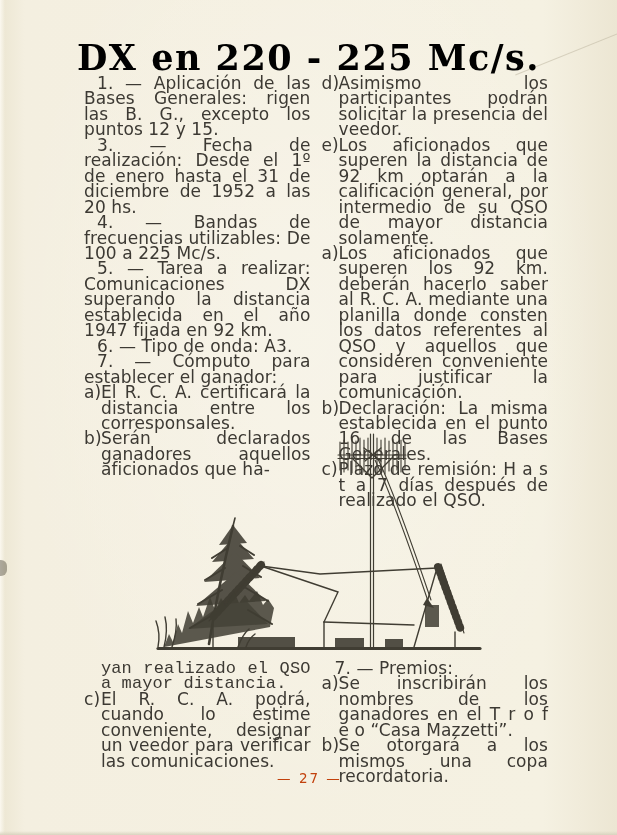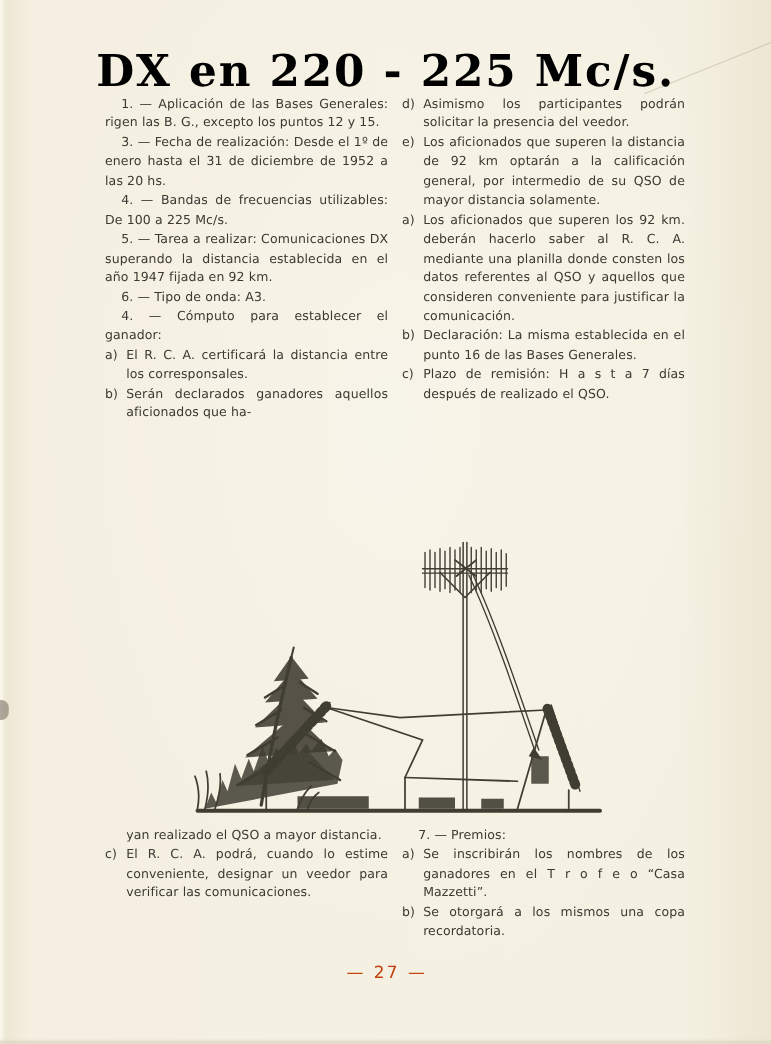--- a/index.html
+++ b/index.html
@@ -21,27 +21,27 @@
   .crease{position:absolute;top:52px;right:-14px;width:120px;height:1px;background:#b9b29c;
     opacity:.5;transform:rotate(-22deg);}
   .page-title{
     position:absolute;top:14px;left:0;width:100%;text-align:center;
     font-family:"DejaVu Serif","Liberation Serif",serif;
     font-size:35px;letter-spacing:1.5px;color:#000000;
   }
   .cols{position:absolute;left:84px;width:464px;display:flex;gap:11px;}
   .cols-top{top:76px;}
   .cols-bottom{top:661px;}
-  .col{width:227px;font-size:10px;line-height:15.45px;text-align:justify;
+  .col{width:227px;font-size:17px;line-height:15.45px;text-align:justify;
     letter-spacing:.1px;}
   .para{margin:0;}
   .p-num{text-indent:13px;}
   .p-let{position:relative;padding-left:17px;}
   .p-let .marker{position:absolute;left:0;top:0;}
-  .p-cont{padding-left:17px;}
+  .p-cont{padding-left:17px;font-family:Liberation Mono, monospace;}
   .illustration{position:absolute;left:88px;top:428px;}
   .page-number{position:absolute;top:770px;left:1px;width:100%;text-align:center;
     font-size:13.5px;letter-spacing:2px;color:#c2410c;}
   svg .ink{stroke:#403d33;fill:none;stroke-linecap:round;}
   svg .fill-ink{fill:#403d33;stroke:none;}
 </style>
 </head>
 <body>
 
 <div class="paper-edge-left"></div>
@@ -51,21 +51,21 @@
 
 <h1 class="page-title">DX en 220 - 225 Mc/s.</h1>
 
 <div class="cols cols-top">
   <div class="col">
       <div class="para p-num"><span>1. — Aplicación de las Bases Generales: rigen las B. G., excepto los puntos 12 y 15.</span></div>
       <div class="para p-num"><span>3. — Fecha de realización: Desde el 1º de enero hasta el 31 de diciembre de 1952 a las 20 hs.</span></div>
       <div class="para p-num"><span>4. — Bandas de frecuencias utilizables: De 100 a 225 Mc/s.</span></div>
       <div class="para p-num"><span>5. — Tarea a realizar: Comunicaciones DX superando la distancia establecida en el año 1947 fijada en 92 km.</span></div>
       <div class="para p-num"><span>6. — Tipo de onda: A3.</span></div>
-      <div class="para p-num"><span>4. — Cómputo para establecer el ganador:</span></div>
+      <div class="para p-num"><span>7. — Cómputo para establecer el ganador:</span></div>
       <div class="para p-let"><span class="marker">a)</span><span>El R. C. A. certificará la distancia entre los corresponsales.</span></div>
       <div class="para p-let"><span class="marker">b)</span><span>Serán declarados ganadores aquellos aficionados que ha-</span></div>
     </div>
   <div class="col">
       <div class="para p-let"><span class="marker">d)</span><span>Asimismo los participantes podrán solicitar la presencia del veedor.</span></div>
       <div class="para p-let"><span class="marker">e)</span><span>Los aficionados que superen la distancia de 92 km optarán a la calificación general, por intermedio de su QSO de mayor distancia solamente.</span></div>
       <div class="para p-let"><span class="marker">a)</span><span>Los aficionados que superen los 92 km. deberán hacerlo saber al R. C. A. mediante una planilla donde consten los datos referentes al QSO y aquellos que consideren conveniente para justificar la comunicación.</span></div>
       <div class="para p-let"><span class="marker">b)</span><span>Declaración: La misma establecida en el punto 16 de las Bases Generales.</span></div>
       <div class="para p-let"><span class="marker">c)</span><span>Plazo de remisión: H a s t a 7 días después de realizado el QSO.</span></div>
     </div>

